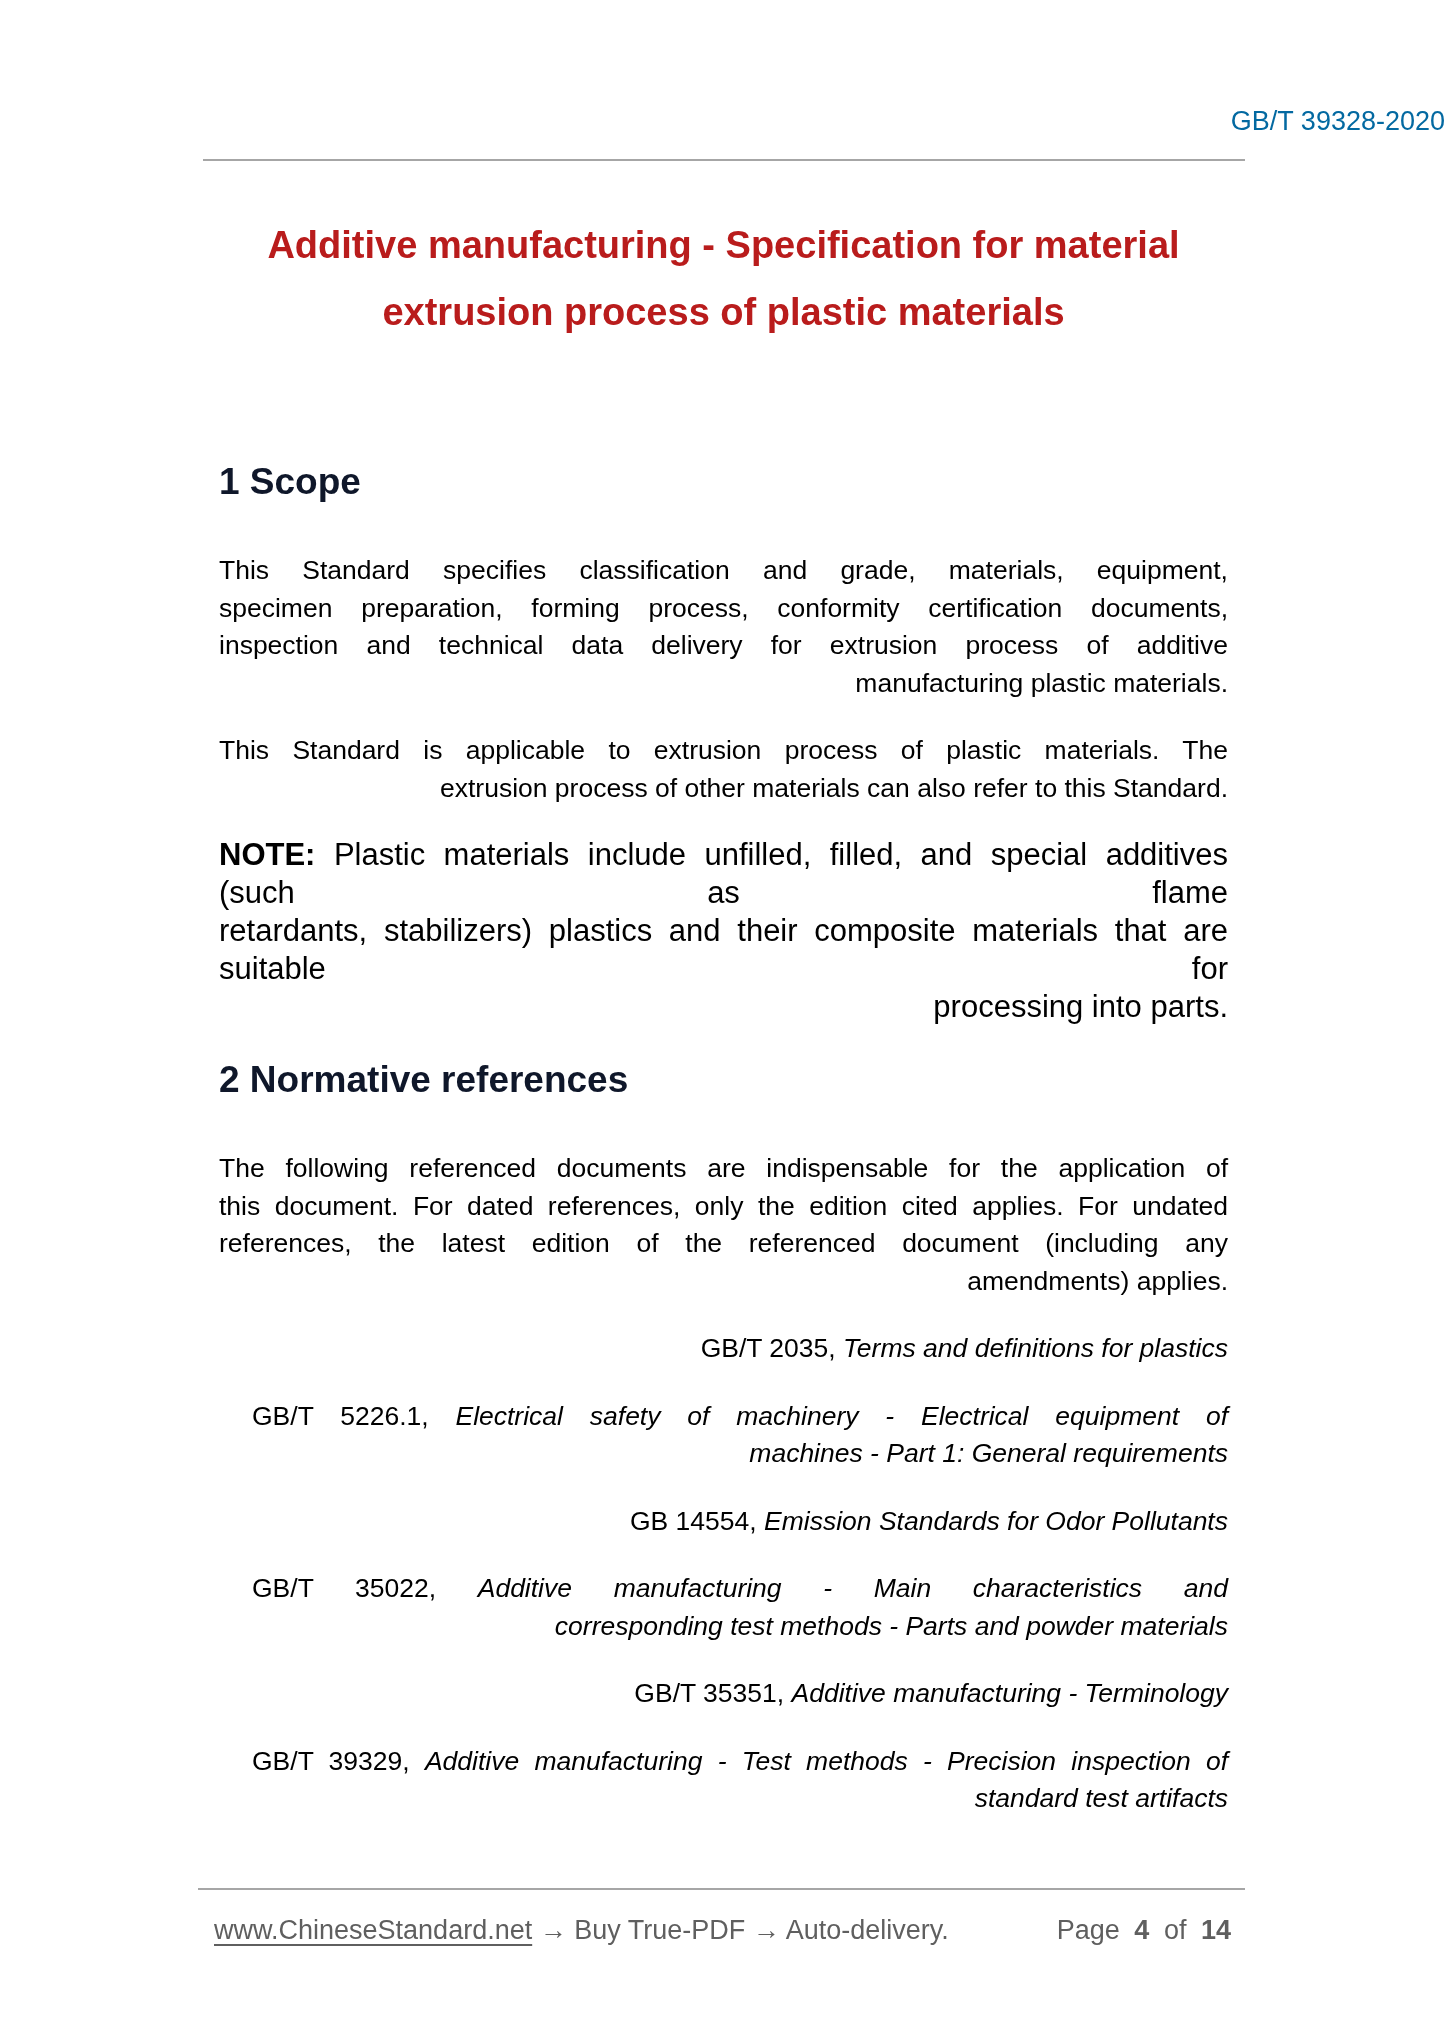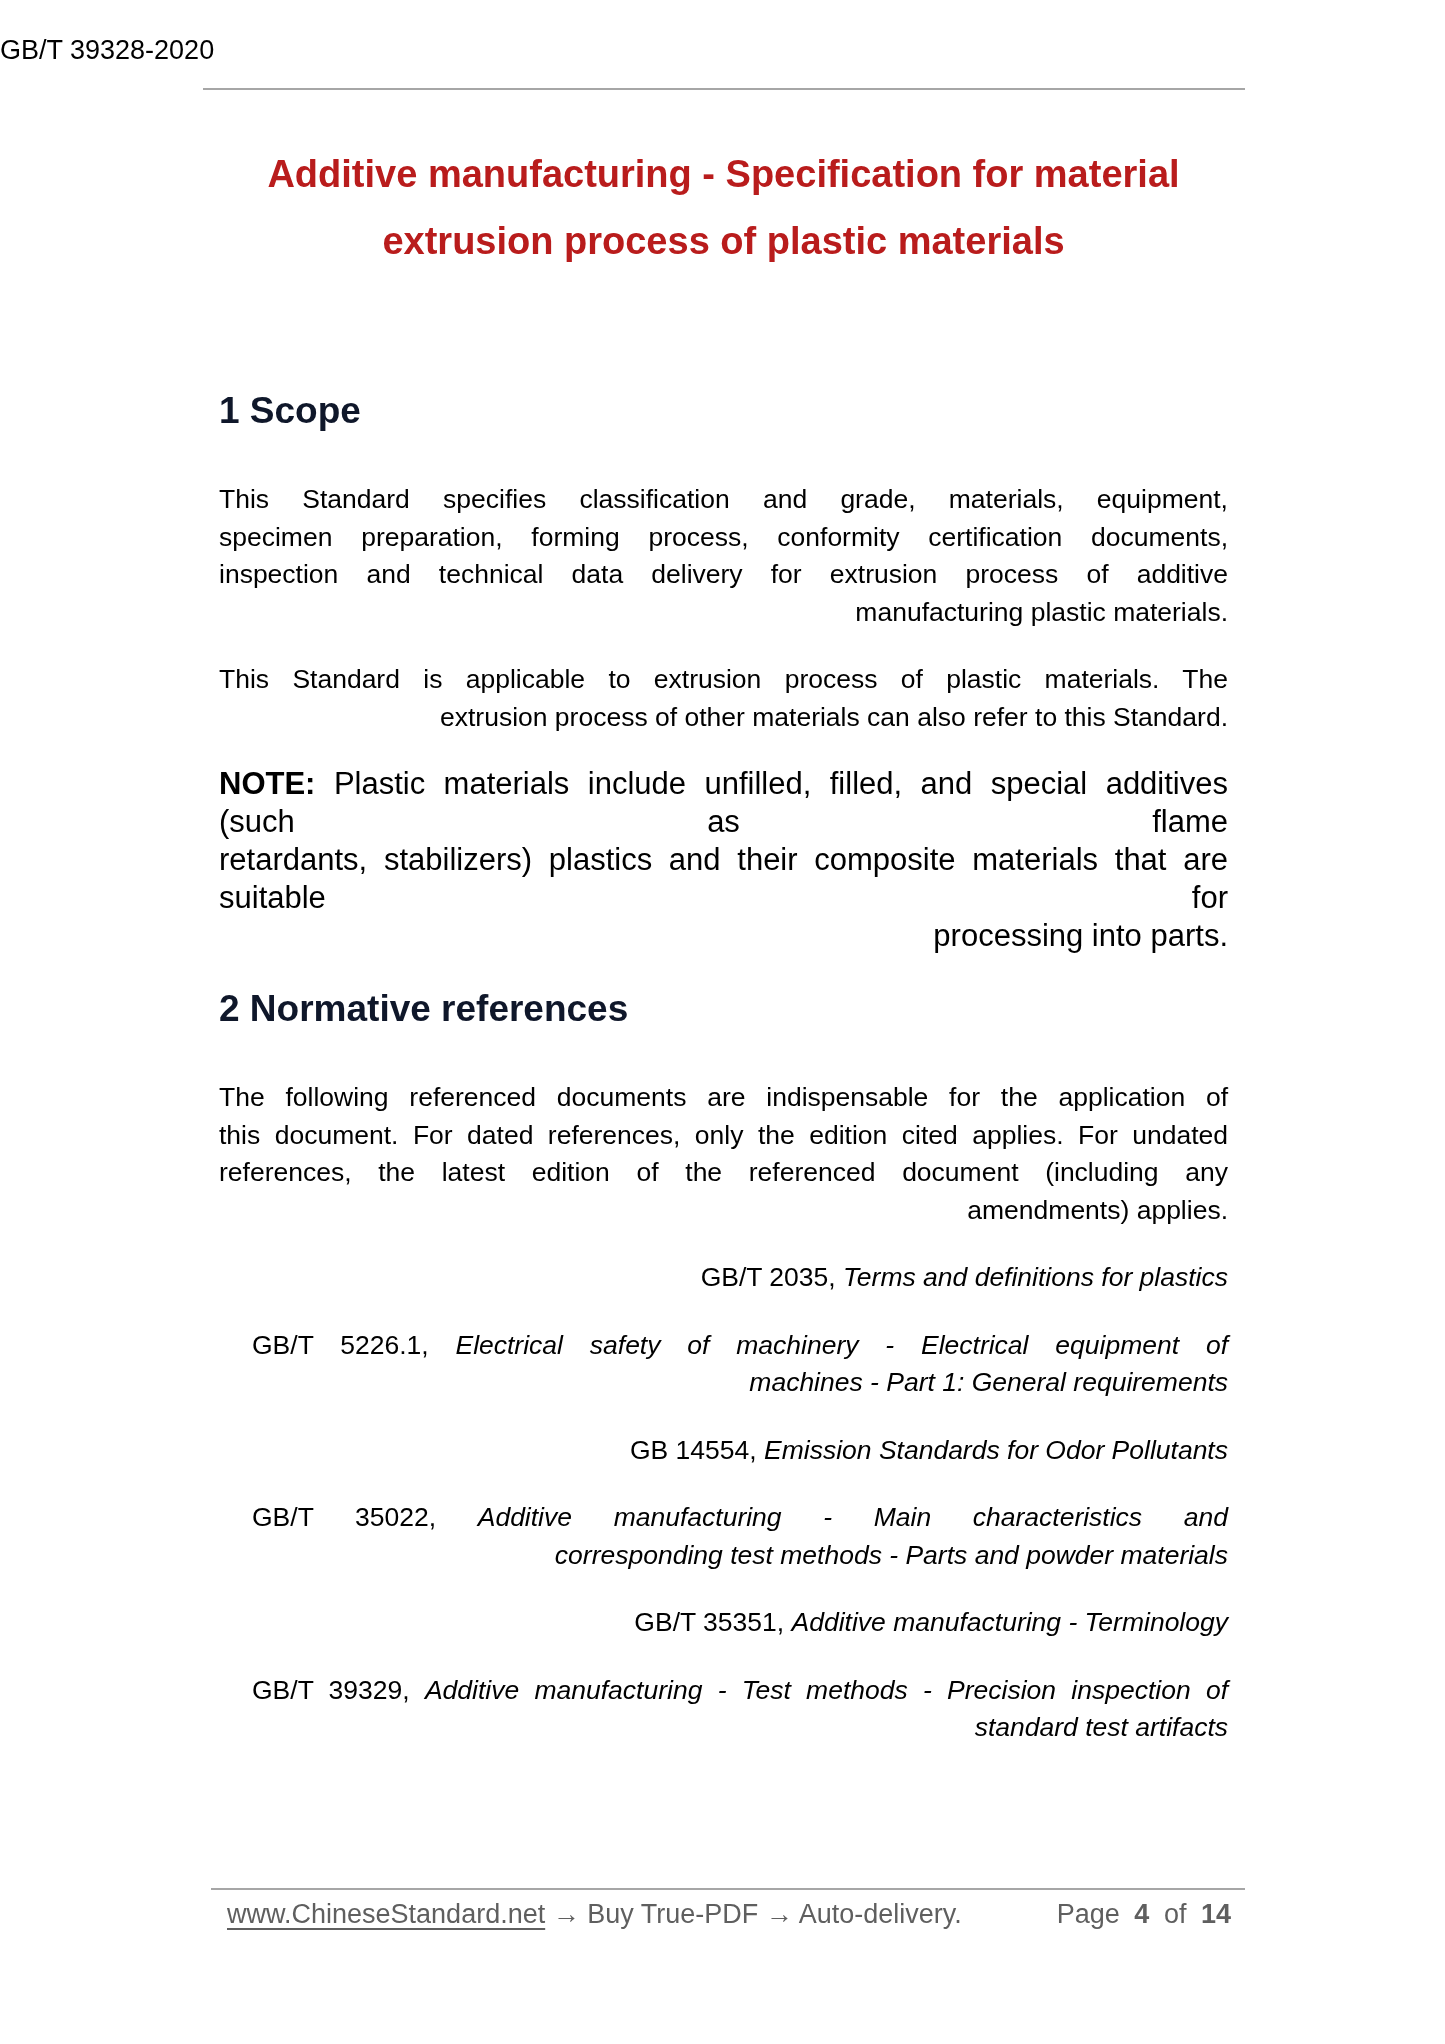--- a/index.html
+++ b/index.html
@@ -9,25 +9,25 @@
     background: #ffffff;
     position: relative;
     overflow: hidden;
     font-family: "Liberation Sans", "DejaVu Sans", sans-serif;
     color: #000000;
     -webkit-font-smoothing: antialiased;
   }
 
   
   .doc-header {
-    padding-top: 35px;
-    text-align: left;
+    padding-top: 106px;
+    text-align: right;
     font-size: 27px;
     line-height: 31px;
-    color: #000000;
+    color: #0369a1;
   }
   hr.header-rule {
     height: 0;
     border: none;
     border-top: 2px solid #a6a6a6;
     margin: 22px 200px 0 203px;
   }
 
   
   .content { margin: 0 217px 0 219px; }
@@ -72,25 +72,25 @@
     line-height: 37.5px;
     margin: 30px 0 0 33px;
   }
   .ref-item .ln { min-height: 37.5px; }
   .ref-item em { font-style: italic; }
   .ref-code { font-style: normal; }
 
   
   .page-footer {
     position: absolute;
-    left: 211px;
+    left: 198px;
     right: 200px;
     top: 1888px;
     border-top: 2px solid #a6a6a6;
-    padding-top: 8px;
+    padding-top: 24px;
   }
   .footer-row {
     margin: 0 0 0 16px;
     display: flex;
     justify-content: space-between;
     align-items: baseline;
     font-size: 27px;
     line-height: 33px;
     color: #5f5f5f;
   }

